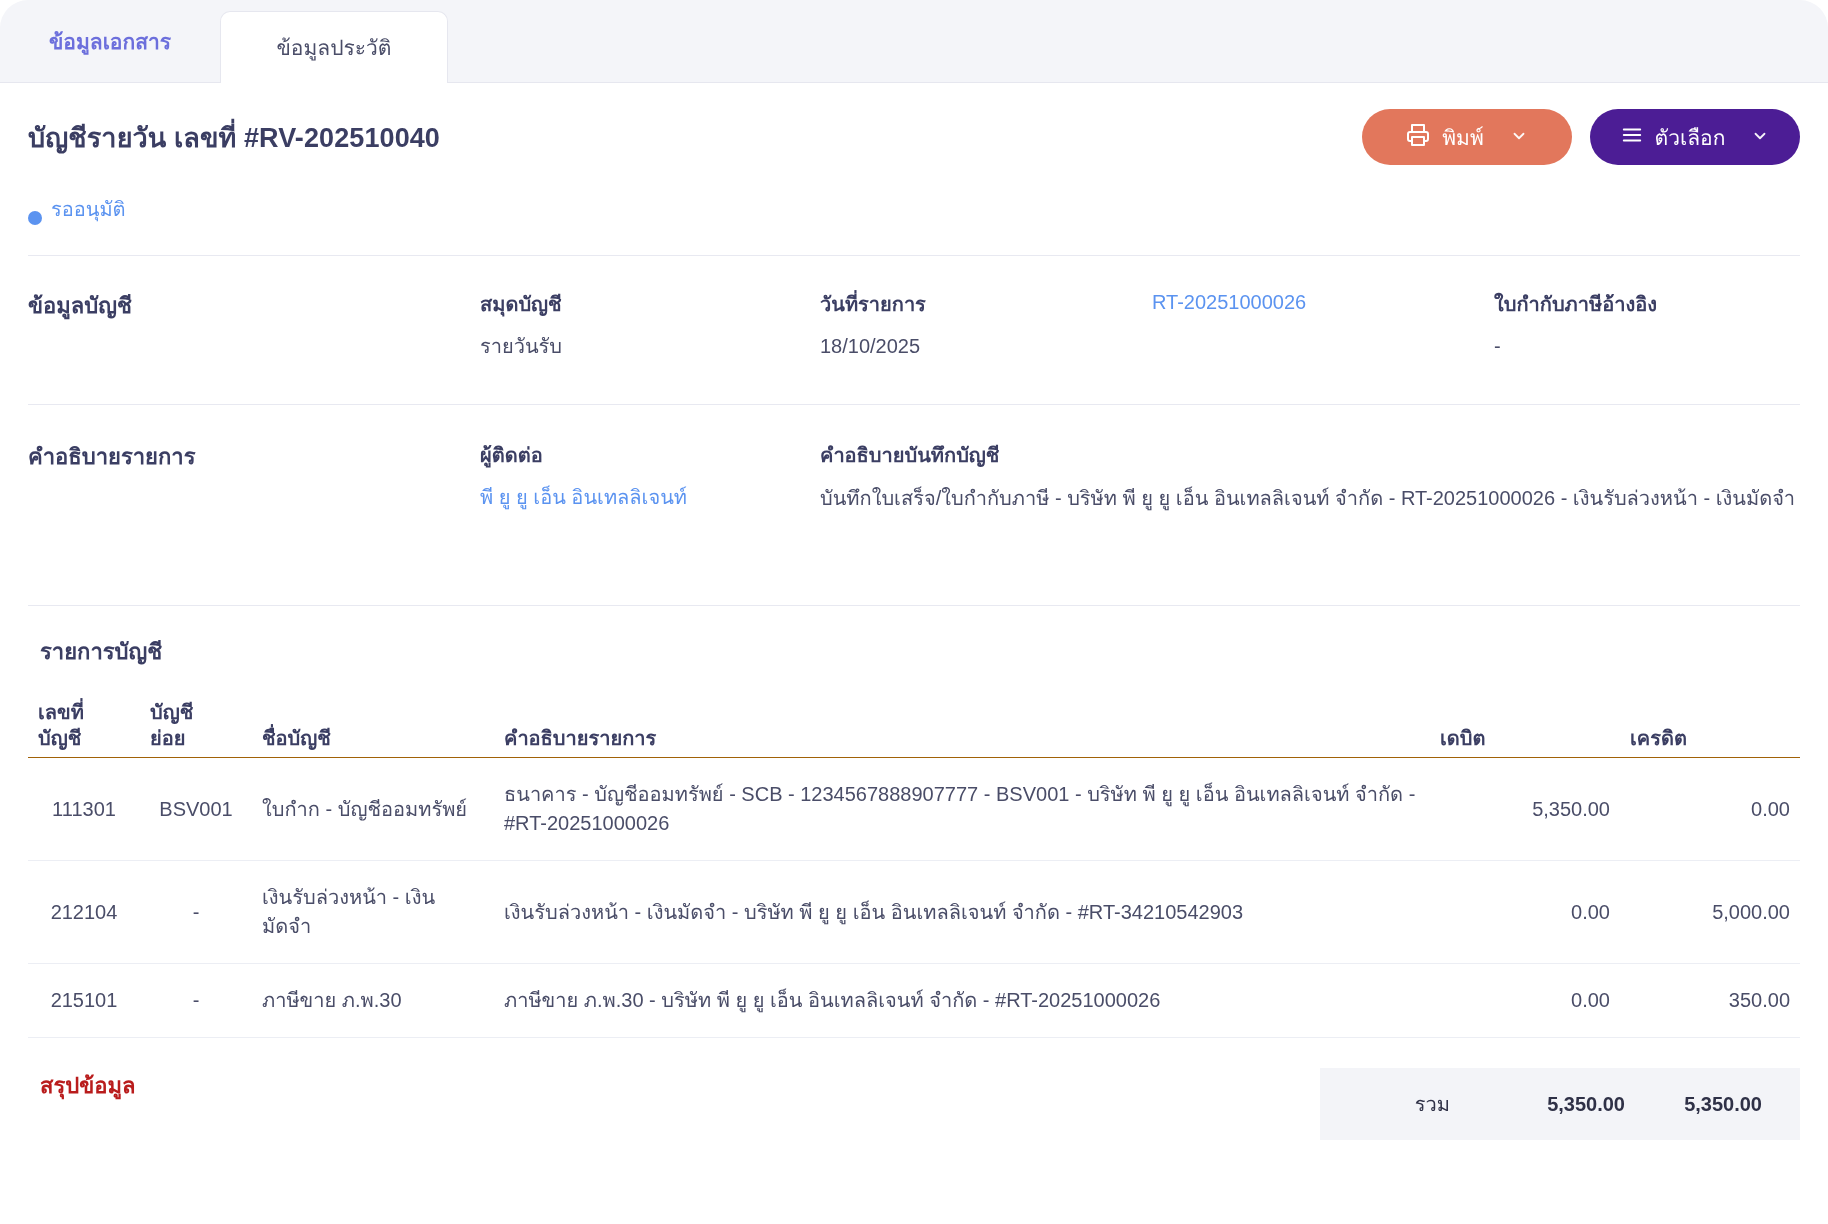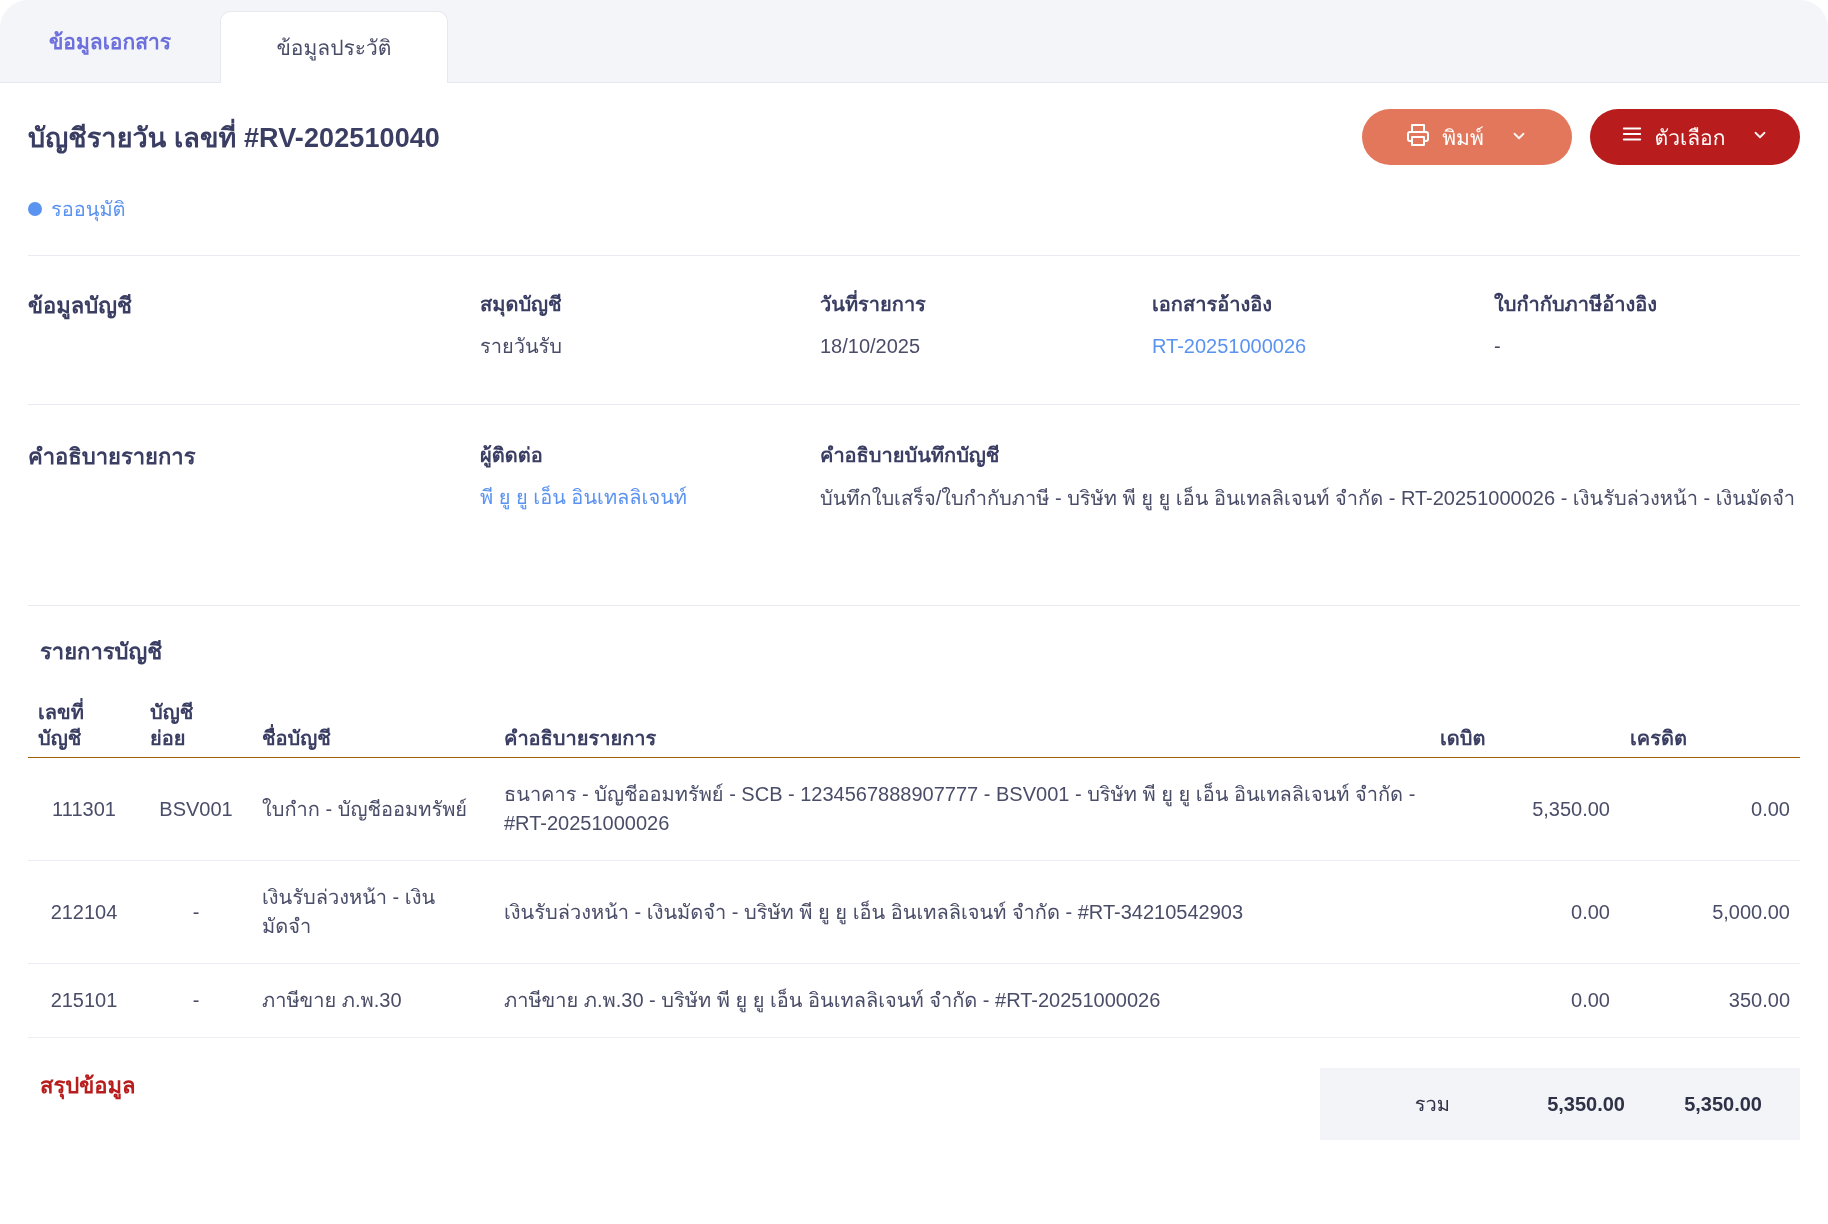--- a/index.html
+++ b/index.html
@@ -72,25 +72,25 @@
     border: none; border-radius: 999px;
     color: #fff;
     font-size: 21px;
     font-family: inherit;
     padding: 0 26px;
     height: 56px;
     cursor: pointer;
     white-space: nowrap;
   }
   .btn.print { background: #e2775c; min-width: 210px; justify-content: center;}
-  .btn.options { background: #b91c1c; min-width: 210px; justify-content: center; font-family: Liberation Mono, monospace;}
+  .btn.options { background: #4c1d95; min-width: 210px; justify-content: center;}
   .btn .caret { margin-left: 14px; font-size: 15px; opacity:.95; }
   .icon-svg { display:inline-block; vertical-align: middle; }
 
-  .status-row { margin-top: 28px; display:flex; align-items:center; gap:9px; }
+  .status-row { margin-top: 28px; display:flex; align-items:flex-end; gap:9px; }
   .status-dot {
     width: 14px; height: 14px; border-radius: 50%;
     background: #5b93f0; display:inline-block;
   }
   .status-text { color:#5b93f0; font-size: 20px; }
 
   .divider { height: 1px; background: #e8e9f1; margin: 30px 0 0 0; }
 
   
   .info-block { display: grid; grid-template-columns: 452px 340px 332px 342px 1fr; padding-top: 32px; }
@@ -217,21 +217,20 @@
         <div class="field-label">สมุดบัญชี</div>
         <div class="field-value">รายวันรับ</div>
       </div>
 
       <div>
         <div class="field-label">วันที่รายการ</div>
         <div class="field-value">18/10/2025</div>
       </div>
 
       <div>
-        <div class="field-label">เอกสารอ้างอิง</div>
         <div class="field-value link">RT-20251000026</div>
       </div>
 
       <div>
         <div class="field-label">ใบกำกับภาษีอ้างอิง</div>
         <div class="field-value">-</div>
       </div>
     </div>
 
     <div class="divider"></div>

